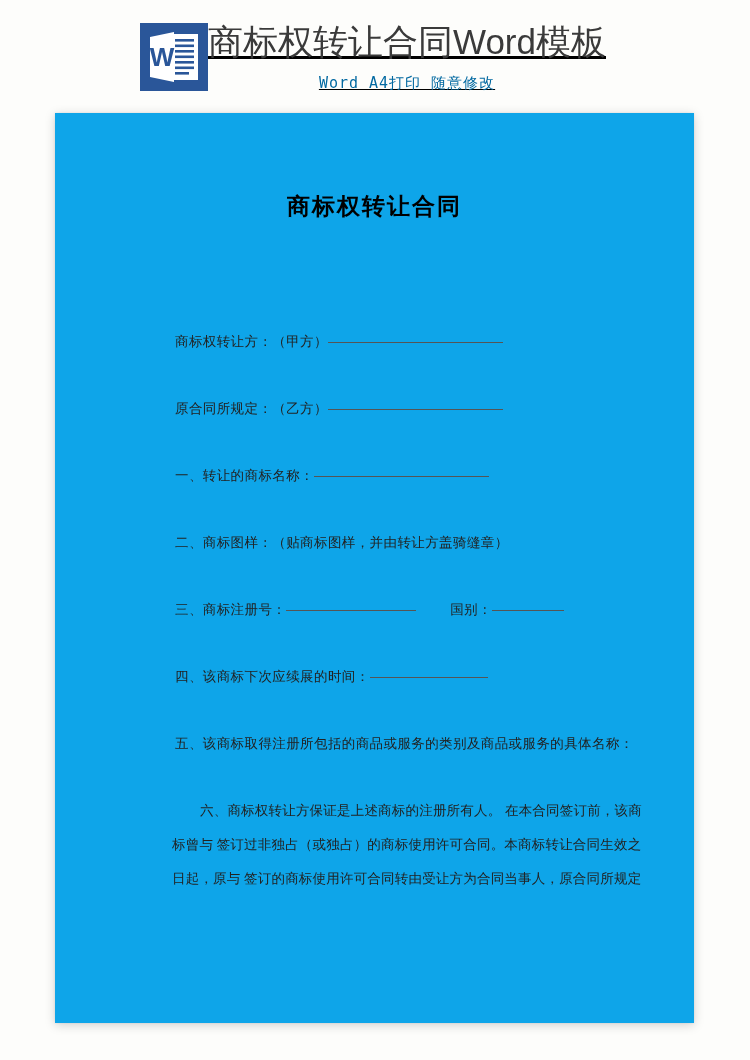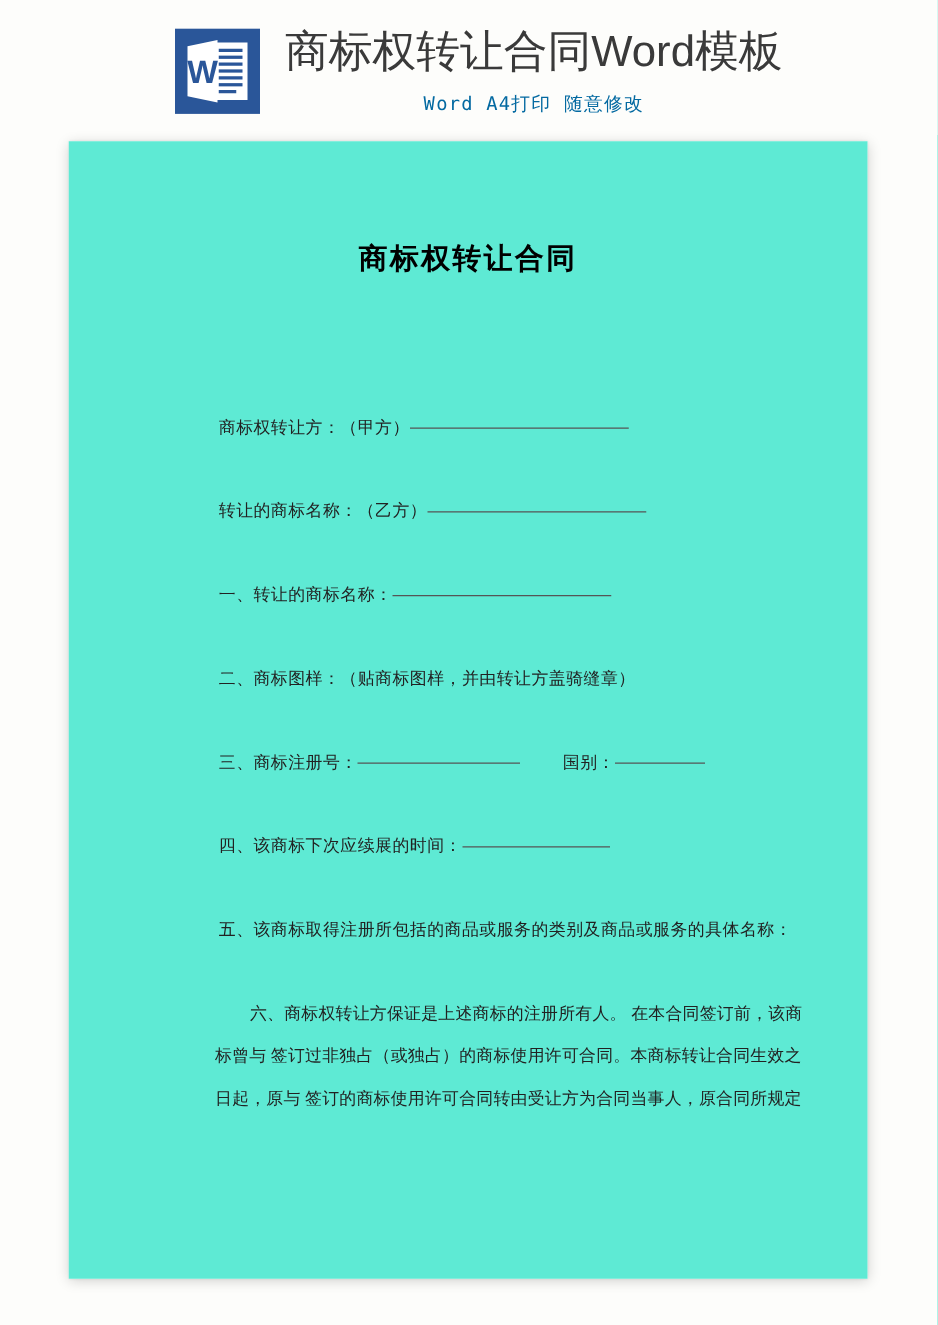--- a/index.html
+++ b/index.html
@@ -36,25 +36,25 @@
     width: 68px;
     height: 68px;
     background: #2a5699;
     position: relative;
     flex: 0 0 auto;
     margin-top: 3px;
   }
   .word-icon svg { display: block; }
 
   .banner-text {
-    margin-left: 20px;
     display: flex;
     flex-direction: column;
     align-items: center;
     justify-content: flex-start;
+    text-decoration: underline;
   }
   .banner-title {
     font-family: "Liberation Sans", "DejaVu Sans", sans-serif;
     font-size: 35px;
     line-height: 44px;
     color: #3a3a3a;
     letter-spacing: 0px;
     white-space: nowrap;
   }
   .banner-subtitle {
@@ -76,21 +76,21 @@
     height: 910px;
     background: #ffffff;
     box-shadow: 0 2px 10px rgba(0,0,0,0.18), 0 0 2px rgba(0,0,0,0.08);
   }
   .page {
     position: absolute;
     left: 0;
     top: 0;
     width: 639px;
     height: 910px;
-    background: #5eead4;
+    background: #0ea5e9;
   }
 
   .doc-title {
     position: absolute;
     top: 78px;
     left: 0;
     width: 639px;
     text-align: center;
     font-family: "Liberation Sans", "DejaVu Sans", sans-serif;
     font-weight: bold;
@@ -173,21 +173,21 @@
 
     <div class="doc-title">商标权转让合同</div>
 
     <div class="doc-body">
 
       <p class="para">
         <span>商标权转让方：（甲方）</span><span class="blank w-long"></span>
       </p>
 
       <p class="para">
-        <span>转让的商标名称：（乙方）</span><span class="blank w-long"></span>
+        <span>原合同所规定：（乙方）</span><span class="blank w-long"></span>
       </p>
 
 
       <p class="para">
         <span>一、转让的商标名称：</span><span class="blank w-long"></span>
       </p>
 
       <p class="para">
         <span>二、商标图样：（贴商标图样，并由转让方盖骑缝章）</span>
       </p>

